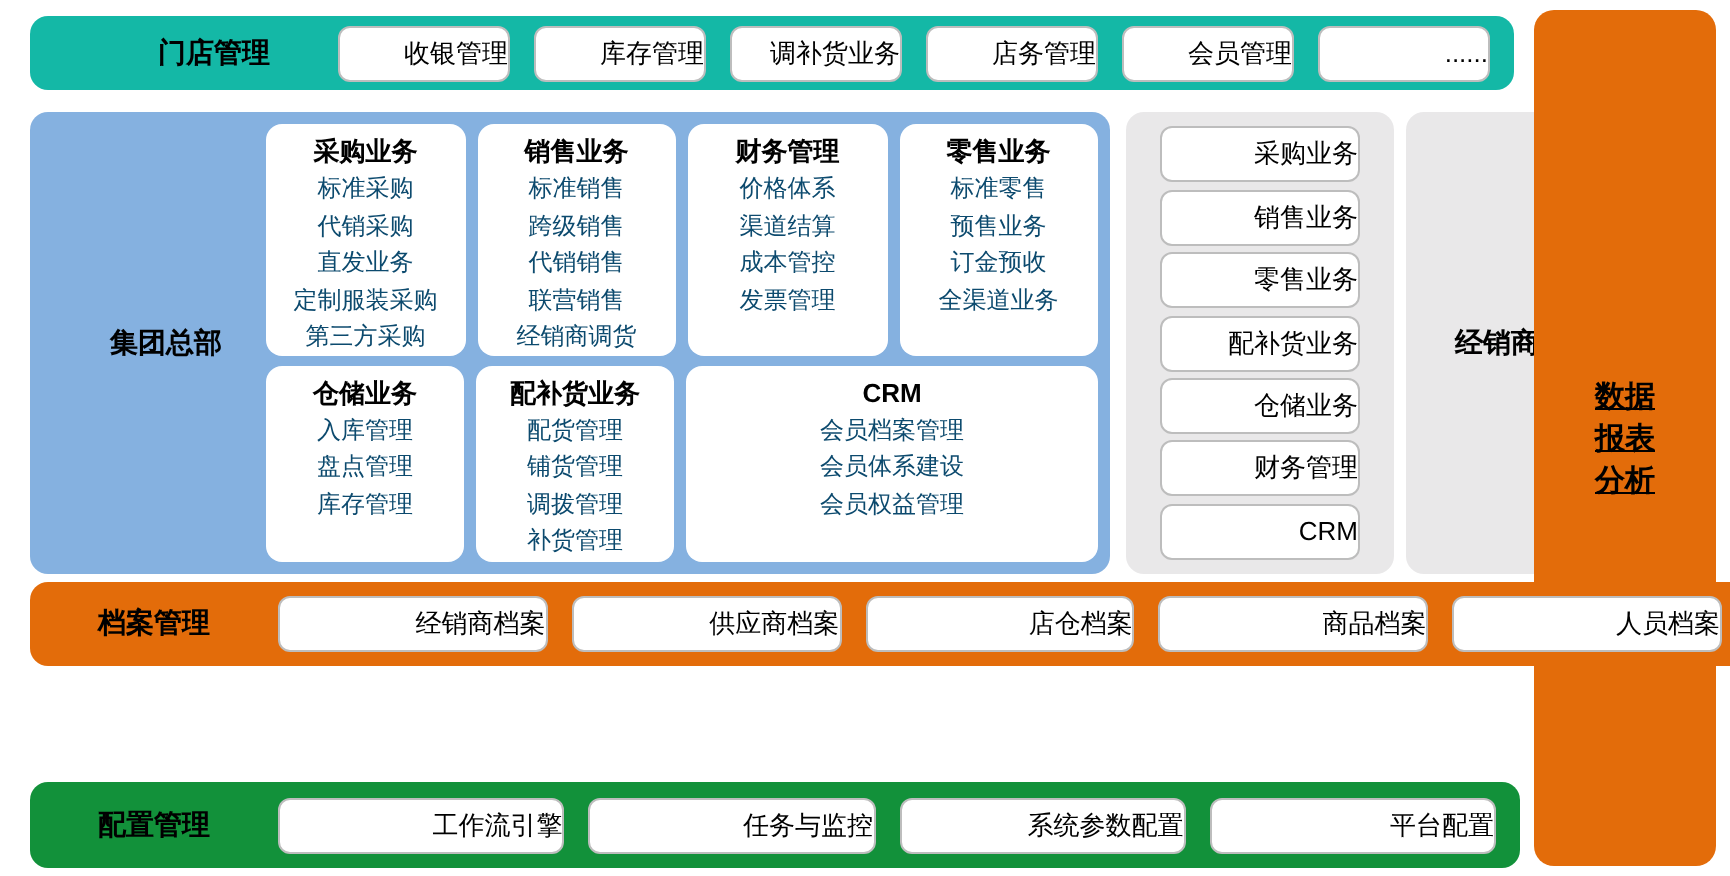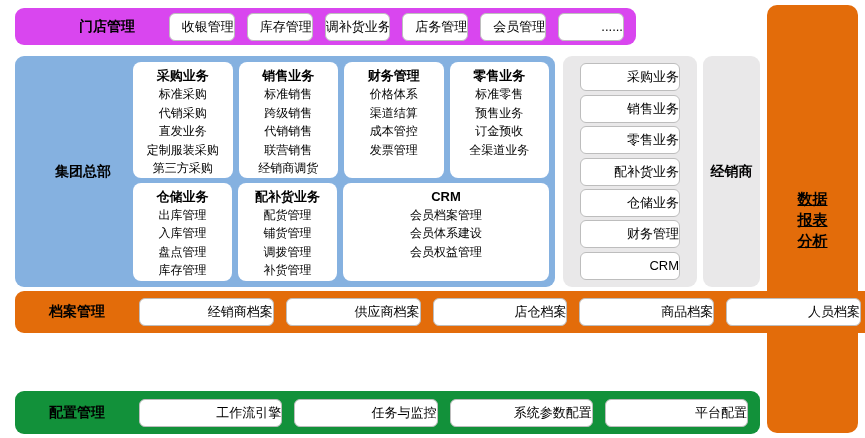--- a/index.html
+++ b/index.html
@@ -5,43 +5,43 @@
   html,body{margin:0;padding:0;background:#ffffff;}
   body{font-family:"Liberation Sans","DejaVu Sans",sans-serif;color:#000;}
   .stage{position:relative;width:865px;height:438px;background:#fff;overflow:hidden;}
 
   
   .band{position:absolute;left:15px;display:flex;align-items:center;border-radius:9px;padding:0 6px;box-sizing:border-box;}
   .band-label{flex:0 0 112px;text-align:center;font-weight:bold;font-size:14px;}
   .pill{flex:1;background:#fff;border:1px solid #bdbdbd;border-radius:6px;height:26px;line-height:26px;
         text-align:right;font-size:13px;margin:0 6px;white-space:nowrap;overflow:hidden;}
 
-  #store-band{top:8px;width:621px;height:37px;background:#d946ef;padding-left:36px;}
+  #store-band{top:8px;width:742px;height:37px;background:#14b8a6;padding-left:36px;}
   #archive-band{top:291px;width:858px;height:42px;background:#e36c0a;}
   #permission-band{top:341px;width:745px;height:42px;background:#e8d66c;}
   #config-band{top:391px;width:745px;height:43px;background:#12913a;}
 
   
   #group-panel{position:absolute;left:15px;top:56px;width:540px;height:231px;background:#85b1e0;border-radius:9px;}
   .side-label{position:absolute;left:22px;top:50%;transform:translateY(-50%);width:92px;text-align:center;
               font-weight:bold;font-size:14px;}
   .cards{position:absolute;left:118px;top:6px;width:416px;height:219px;display:flex;flex-direction:column;gap:5px;}
   .card-row{display:flex;gap:6px;flex:1;}
   .card{background:#fff;border-radius:8px;padding-top:5px;box-sizing:border-box;flex:1;overflow:hidden;}
   .card.fixed{flex:0 0 99px;}
   .card-title{text-align:center;font-weight:bold;font-size:13px;line-height:17px;margin-bottom:1px;white-space:nowrap;}
-  .card-item{text-align:center;font-size:12px;line-height:18.5px;color:#000000;white-space:nowrap;}
+  .card-item{text-align:center;font-size:12px;line-height:18.5px;color:#0c4a6e;white-space:nowrap;}
 
   
   #distributor-modules{position:absolute;left:563px;top:56px;width:134px;height:231px;background:#e9e8e9;
         border-radius:9px;display:flex;flex-direction:column;justify-content:space-evenly;align-items:center;
         padding:4px 0;box-sizing:border-box;}
   #distributor-modules .pill{flex:0 0 26px;width:98px;margin:0;}
   #distributor-label-panel{position:absolute;left:703px;top:56px;width:57px;height:231px;background:#e9e8e9;
-        border-radius:9px;display:flex;align-items:center;justify-content:center;font-weight:bold;font-size:14px;}
+        border-radius:9px;display:flex;align-items:center;justify-content:center;font-weight:bold;font-size:14px;padding-left:17px;}
 
   
   #report-panel{position:absolute;left:767px;top:5px;width:91px;height:428px;background:#e36c0a;border-radius:10px;
         display:flex;flex-direction:column;align-items:center;justify-content:center;text-decoration:underline;}
   #report-panel span{display:block;font-weight:bold;font-size:15px;line-height:21px;text-align:center;}
 </style>
 </head>
 <body>
 
 <div class="stage">
@@ -87,21 +87,20 @@
           <div class="card-title">零售业务</div>
           <div class="card-item">标准零售</div>
           <div class="card-item">预售业务</div>
           <div class="card-item">订金预收</div>
           <div class="card-item">全渠道业务</div>
         </div>
       </div>
       <div class="card-row">
         <div class="card fixed">
           <div class="card-title">仓储业务</div>
-          <div class="card-item">出库管理</div>
           <div class="card-item">入库管理</div>
           <div class="card-item">盘点管理</div>
           <div class="card-item">库存管理</div>
         </div>
         <div class="card fixed">
           <div class="card-title">配补货业务</div>
           <div class="card-item">配货管理</div>
           <div class="card-item">铺货管理</div>
           <div class="card-item">调拨管理</div>
           <div class="card-item">补货管理</div>

